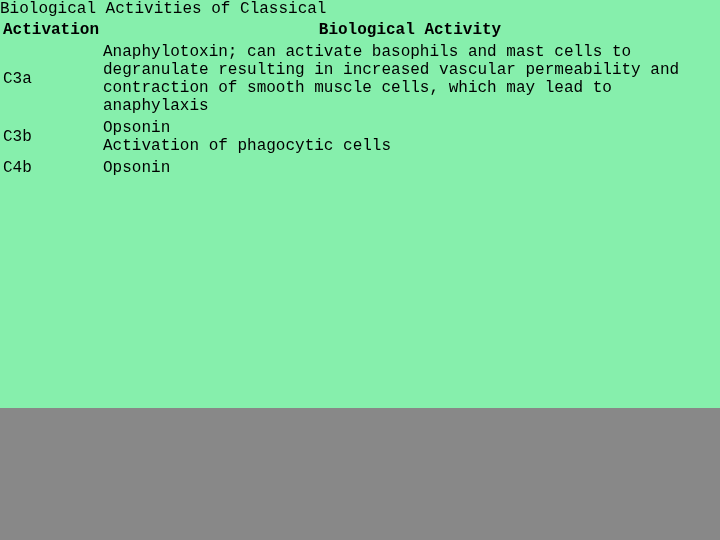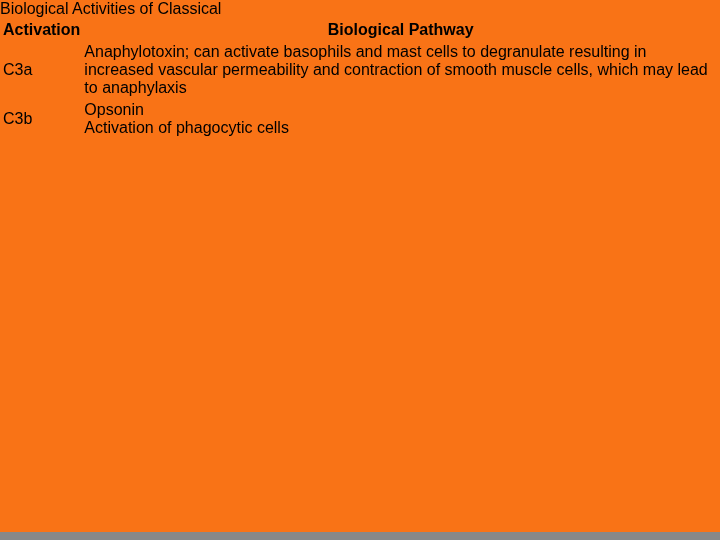--- a/index.html
+++ b/index.html
@@ -1,22 +1,22 @@
 <!DOCTYPE html>
 <html><head>
 <meta charset="utf-8">
 <style>
   html, body { margin: 0; padding: 0; background: #888; }
   .slide {
     position: relative;
     width: 720px;
-    height: 532px;
+    height: 408px;
     margin: 0 auto;
-    background: #f97316;
-    font-family: Liberation Sans, sans-serif;
+    background: #86efac;
+    font-family: Liberation Mono, monospace;
     overflow: hidden;
   }
 
   
   .deco-vbar {
     position: absolute;
     left: 28px;
     top: 14px;
     width: 5px;
     height: 94px;
@@ -117,35 +117,41 @@
 
   <div class="table-wrap">
     <table class="components">
       <colgroup>
         <col class="col-component">
         <col class="col-activity">
       </colgroup>
       <thead>
         <tr>
           <th class="col-component-h">Activation</th>
-          <th class="col-activity-h">Biological Pathway</th>
+          <th class="col-activity-h">Biological Activity</th>
         </tr>
       </thead>
       <tbody>
         <tr class="row-c3a">
           <td class="component-cell">C3a</td>
           <td class="activity-cell">
             <div class="activity-line">Anaphylotoxin; can activate basophils and mast cells to degranulate resulting in increased vascular permeability and contraction of smooth muscle cells, which may lead to anaphylaxis</div>
           </td>
         </tr>
         <tr class="row-c3b">
           <td class="component-cell">C3b</td>
           <td class="activity-cell">
             <div class="activity-line">Opsonin</div>
             <div class="activity-line">Activation of phagocytic cells</div>
           </td>
         </tr>
+        <tr class="row-c4b">
+          <td class="component-cell">C4b</td>
+          <td class="activity-cell">
+            <div class="activity-line">Opsonin</div>
+          </td>
+        </tr>
       </tbody>
     </table>
   </div>
 
 
 </div>
 
 </body></html>

